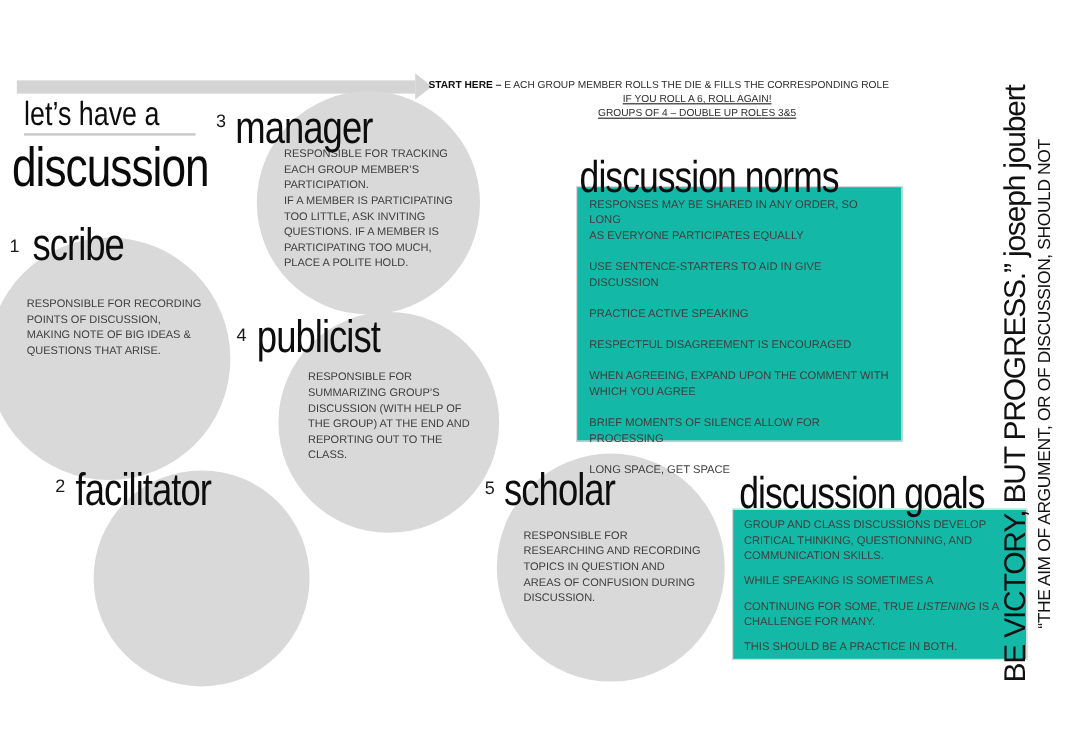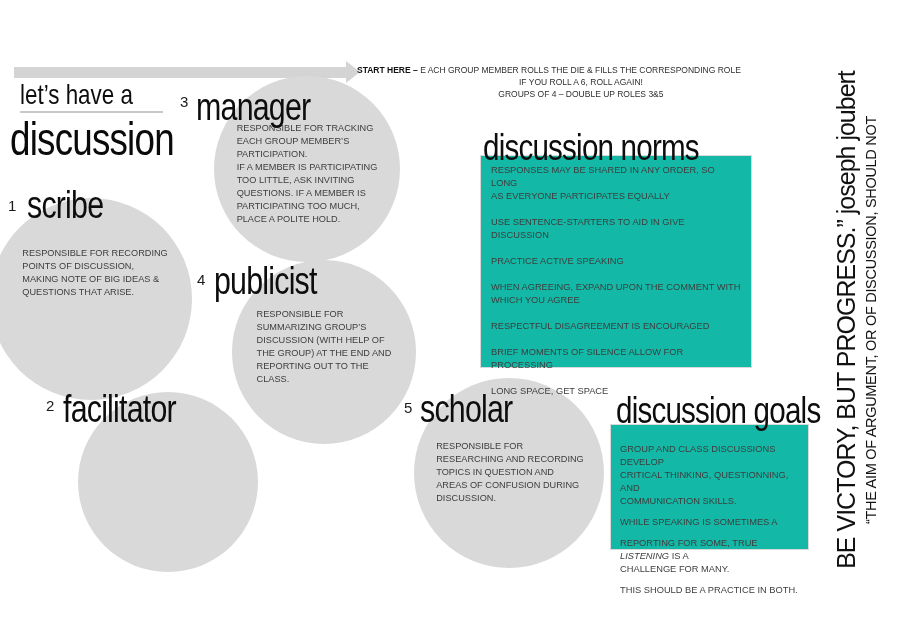--- a/index.html
+++ b/index.html
@@ -9,29 +9,29 @@
   .role-name{position:absolute;z-index:3;font-size:38px;line-height:1;color:#0d0d0d;
              letter-spacing:-1px;transform:scaleX(0.8);transform-origin:left top;white-space:nowrap;}
   .role-num{position:absolute;z-index:3;font-size:15px;color:#1a1a1a;line-height:1;}
   .role-desc{position:absolute;z-index:2;font-size:9.2px;line-height:13px;color:#3d3d3d;
              text-align:left;white-space:pre-line;transform:translateX(-50%);}
   .section-title{position:absolute;z-index:3;font-size:37px;line-height:1;color:#0d0d0d;
              letter-spacing:-1px;transform:scaleX(0.8);transform-origin:left top;white-space:nowrap;}
   .box{position:absolute;z-index:2;background:#14b8a6;border:1px solid #d9d9d9;box-sizing:border-box;}
   #norms-box{left:480px;top:155px;width:272px;height:213px;padding:8px 10px;}
   #norms-box p{margin:0 0 13px 0;font-size:9.3px;line-height:13px;color:#3d3d3d;white-space:pre-line;}
-  #goals-box{left:610px;top:424px;width:199px;height:126px;padding:18px 9px;}
+  #goals-box{left:610px;top:424px;width:246px;height:126px;padding:6px 9px;}
   #goals-box p{margin:0 0 8px 0;font-size:9.3px;line-height:13px;color:#3d3d3d;white-space:pre-line;}
   #arrow-body{position:absolute;left:14px;top:67px;width:332px;height:11px;background:#d4d4d4;z-index:1;}
   #arrow-head{position:absolute;left:346px;top:61px;width:0;height:0;z-index:1;
               border-top:11px solid transparent;border-bottom:11px solid transparent;
               border-left:14px solid #d4d4d4;}
   #start-note{position:absolute;left:357px;top:64px;z-index:2;font-size:8.5px;line-height:12px;color:#2e2e2e;text-align:center;}
   #start-note .lbl{font-weight:bold;color:#111;}
-  #start-note .ind{padding-left:64px;}
+  #start-note .ind{padding-left:64px;text-decoration:underline;}
   #title-small{position:absolute;left:20px;top:80px;z-index:2;font-size:28px;line-height:1.1;color:#0d0d0d;
                transform:scaleX(0.8);transform-origin:left top;white-space:nowrap;}
   #title-underline{position:absolute;left:20px;top:111px;width:143px;height:2px;background:#c9c9c9;z-index:2;}
   #title-large{position:absolute;left:10px;top:114px;z-index:2;font-size:46px;line-height:1.1;color:#0a0a0a;
                letter-spacing:-1px;transform:scaleX(0.8);transform-origin:left top;white-space:nowrap;}
   #quote{position:absolute;left:606px;top:285px;width:520px;height:70px;z-index:2;
          transform:rotate(-90deg);text-align:center;color:#111;}
   #quote .big{font-size:25px;line-height:30px;letter-spacing:-1px;white-space:nowrap;}
   #quote .small{font-size:14.5px;line-height:17px;letter-spacing:-0.3px;white-space:nowrap;margin-top:2px;}
 </style>
@@ -96,34 +96,34 @@
 TOPICS IN QUESTION AND
 AREAS OF CONFUSION DURING
 DISCUSSION.</div>
 
   <div class="section-title" style="left:483px;top:129px;">discussion norms</div>
   <div class="box" id="norms-box">
     <p>RESPONSES MAY BE SHARED IN ANY ORDER, SO LONG
 AS EVERYONE PARTICIPATES EQUALLY</p>
     <p>USE SENTENCE-STARTERS TO AID IN GIVE DISCUSSION</p>
     <p>PRACTICE ACTIVE SPEAKING</p>
+    <p>RESPECTFUL DISAGREEMENT IS ENCOURAGED</p>
     <p>WHEN AGREEING, EXPAND UPON THE COMMENT WITH
 WHICH YOU AGREE</p>
-    <p>RESPECTFUL DISAGREEMENT IS ENCOURAGED</p>
     <p>BRIEF MOMENTS OF SILENCE ALLOW FOR PROCESSING</p>
     <p>LONG SPACE, GET SPACE</p>
   </div>
 
   <div class="section-title" style="left:616px;top:392px;">discussion goals</div>
   <div class="box" id="goals-box">
     <p>GROUP AND CLASS DISCUSSIONS DEVELOP
 CRITICAL THINKING, QUESTIONNING, AND
 COMMUNICATION SKILLS.</p>
     <p>WHILE SPEAKING IS SOMETIMES A</p>
-    <p><span>REPORTING FOR SOME, TRUE </span><i>LISTENING</i><span> IS A
+    <p><span>CONTINUING FOR SOME, TRUE </span><i>LISTENING</i><span> IS A
 CHALLENGE FOR MANY.</span></p>
     <p>THIS SHOULD BE A PRACTICE IN BOTH.</p>
   </div>
 
   <div id="quote">
     <div class="big">BE VICTORY, BUT PROGRESS.” joseph joubert</div>
     <div class="small">“THE AIM OF ARGUMENT, OR OF DISCUSSION, SHOULD NOT</div>
   </div>
 
 </div>

